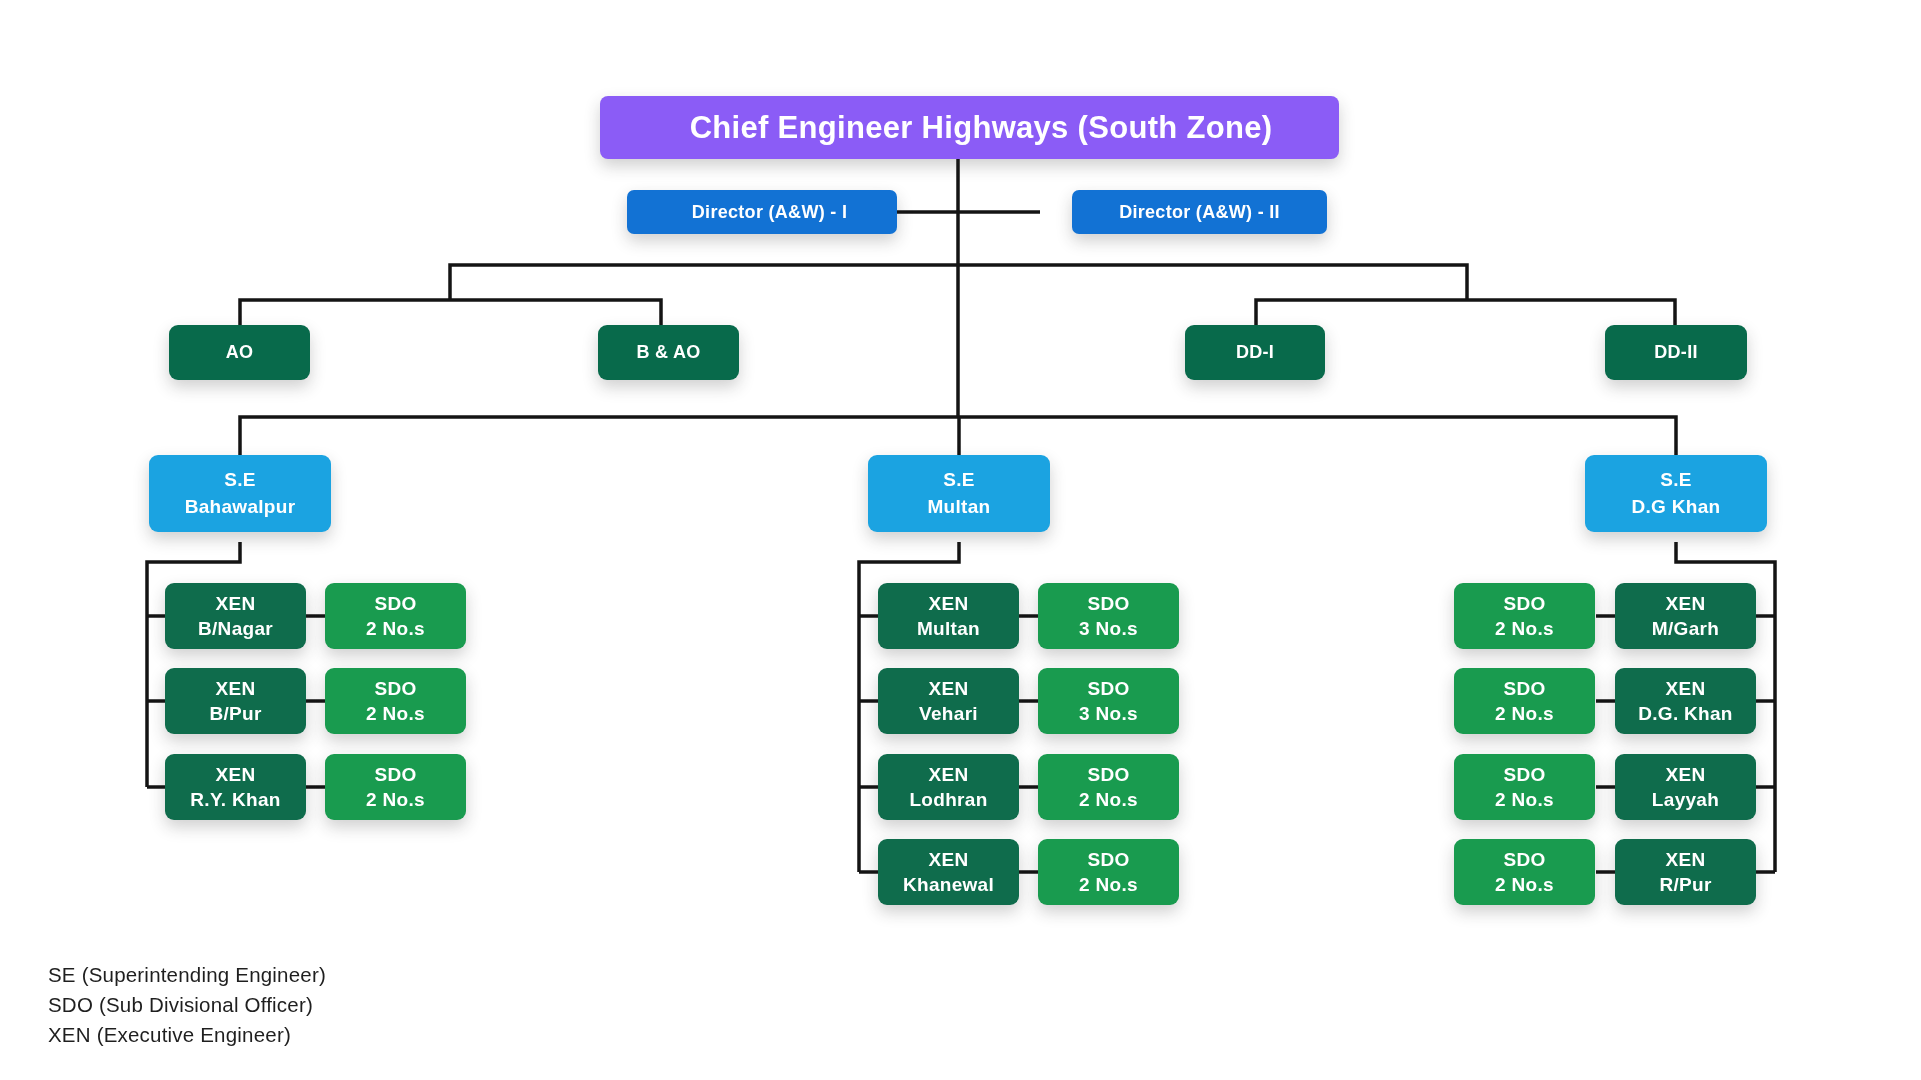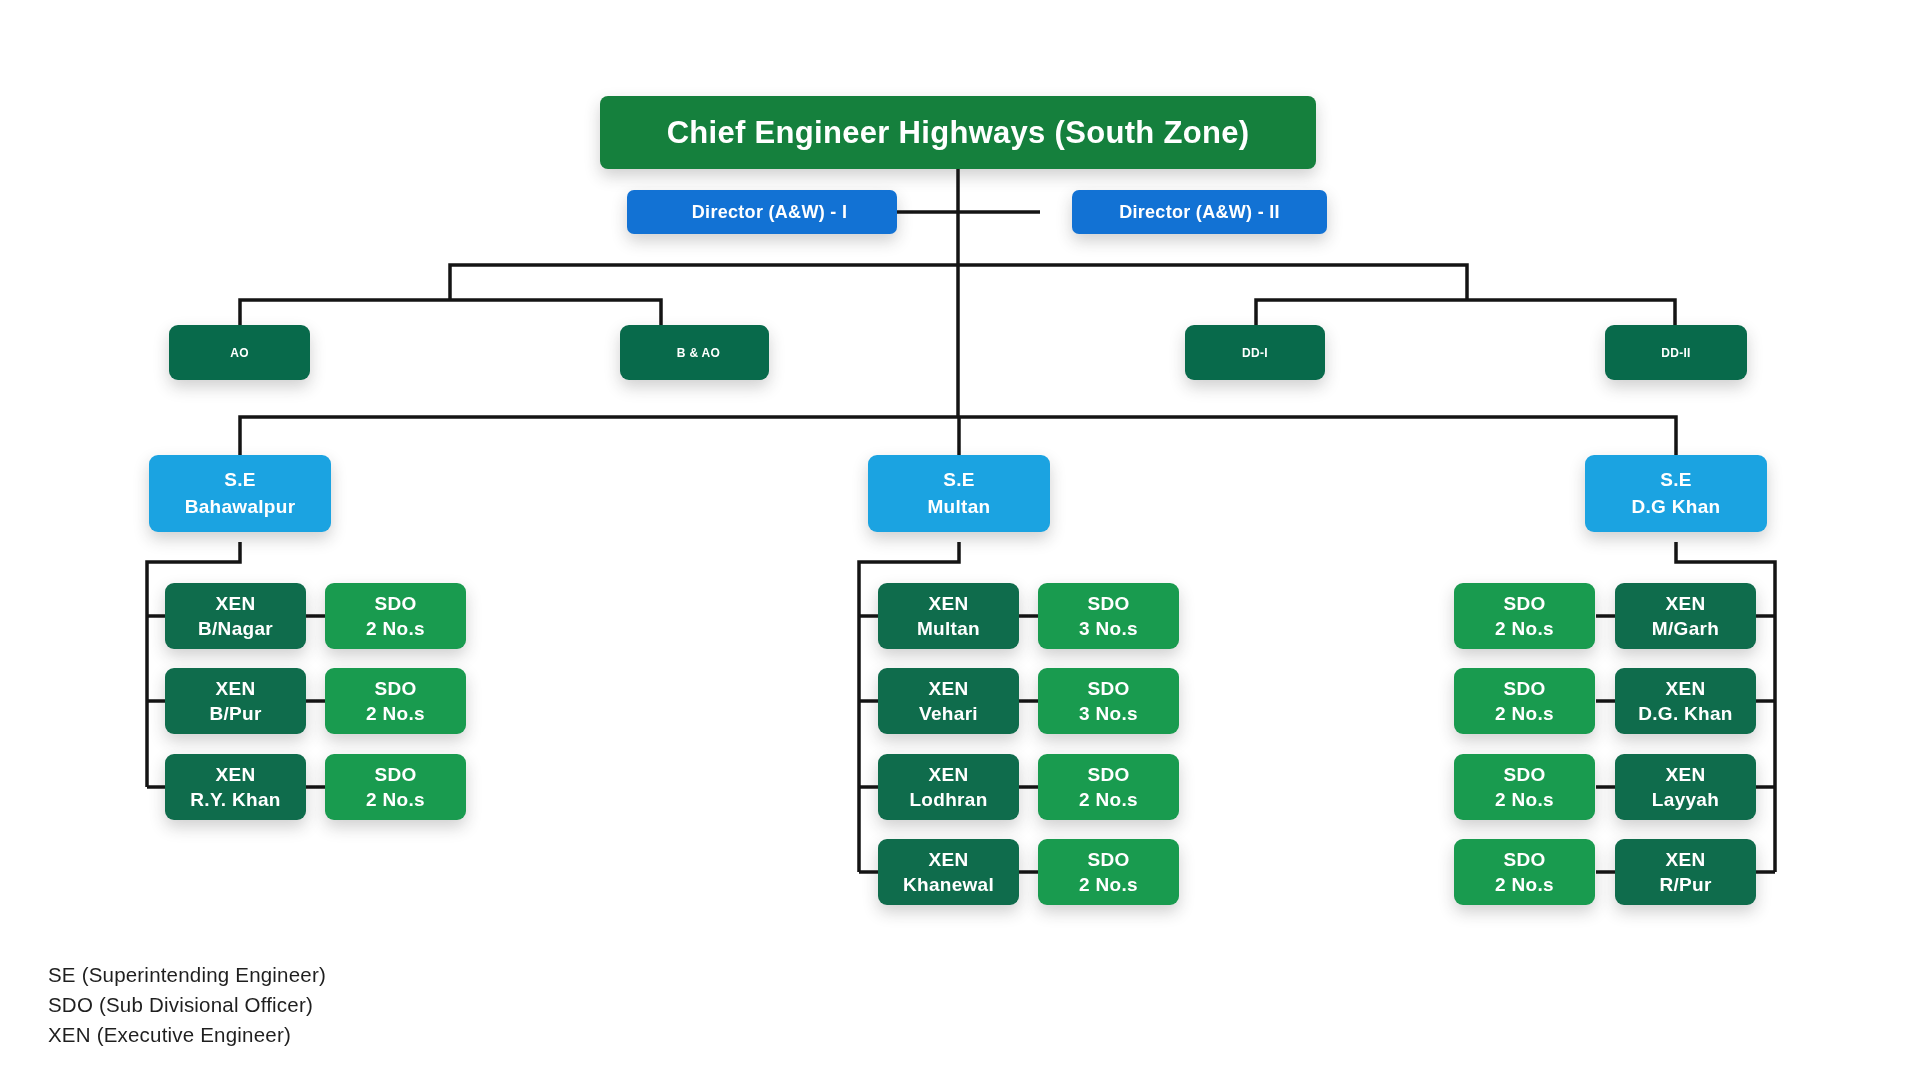--- a/index.html
+++ b/index.html
@@ -6,25 +6,25 @@
   .canvas{
     position:relative;width:1921px;height:1080px;background:#ffffff;overflow:hidden;
     font-family:"Liberation Sans", sans-serif;
   }
   svg.connectors{position:absolute;left:0;top:0;width:1921px;height:1080px;}
   .box{
     position:absolute;display:flex;flex-direction:column;align-items:center;justify-content:center;
     color:#ffffff;font-weight:700;text-align:center;border-radius:9px;letter-spacing:.3px;
     box-shadow:0 7px 16px rgba(40,40,40,.22);
   }
-  .chief{left:600px;top:96px;width:716px;height:73px;background:#15803d;font-size:31px;border-radius:8px;}
+  .chief{left:600px;top:96px;width:716px;height:63px;background:#8b5cf6;font-size:31px;border-radius:8px;padding-left:23px;}
   .dir{width:255px;height:44px;top:190px;background:#1272d4;font-size:18px;border-radius:7px;}
   .dir1{left:627px;padding-left:15px;} .dir2{left:1072px;}
-  .office{width:141px;height:55px;top:325px;background:#086a4b;font-size:12px;}
-  .ao{left:169px;} .bao{left:620px;padding-left:8px;} .dd1{left:1185px;width:140px;} .dd2{left:1605px;width:142px;}
+  .office{width:141px;height:55px;top:325px;background:#086a4b;font-size:18px;}
+  .ao{left:169px;} .bao{left:598px;} .dd1{left:1185px;width:140px;} .dd2{left:1605px;width:142px;}
   .se{width:182px;height:77px;top:455px;background:#1ba3e1;font-size:19px;line-height:1.38;}
   .se1{left:149px;} .se2{left:868px;} .se3{left:1585px;}
   .r{width:141px;height:66px;font-size:19px;line-height:1.32;}
   .xen{background:#0f6c4c;} .sdo{background:#199b4f;}
   .col-lx{left:165px;} .col-ls{left:325px;}
   .col-mx{left:878px;} .col-ms{left:1038px;}
   .col-rs{left:1454px;} .col-rx{left:1615px;}
   .row1{top:583px;} .row2{top:668px;} .row3{top:754px;} .row4{top:839px;}
   .legend{position:absolute;left:48px;top:960px;color:#1f1f1f;font-size:20.5px;line-height:30px;font-weight:400;letter-spacing:.2px;}
 </style>

